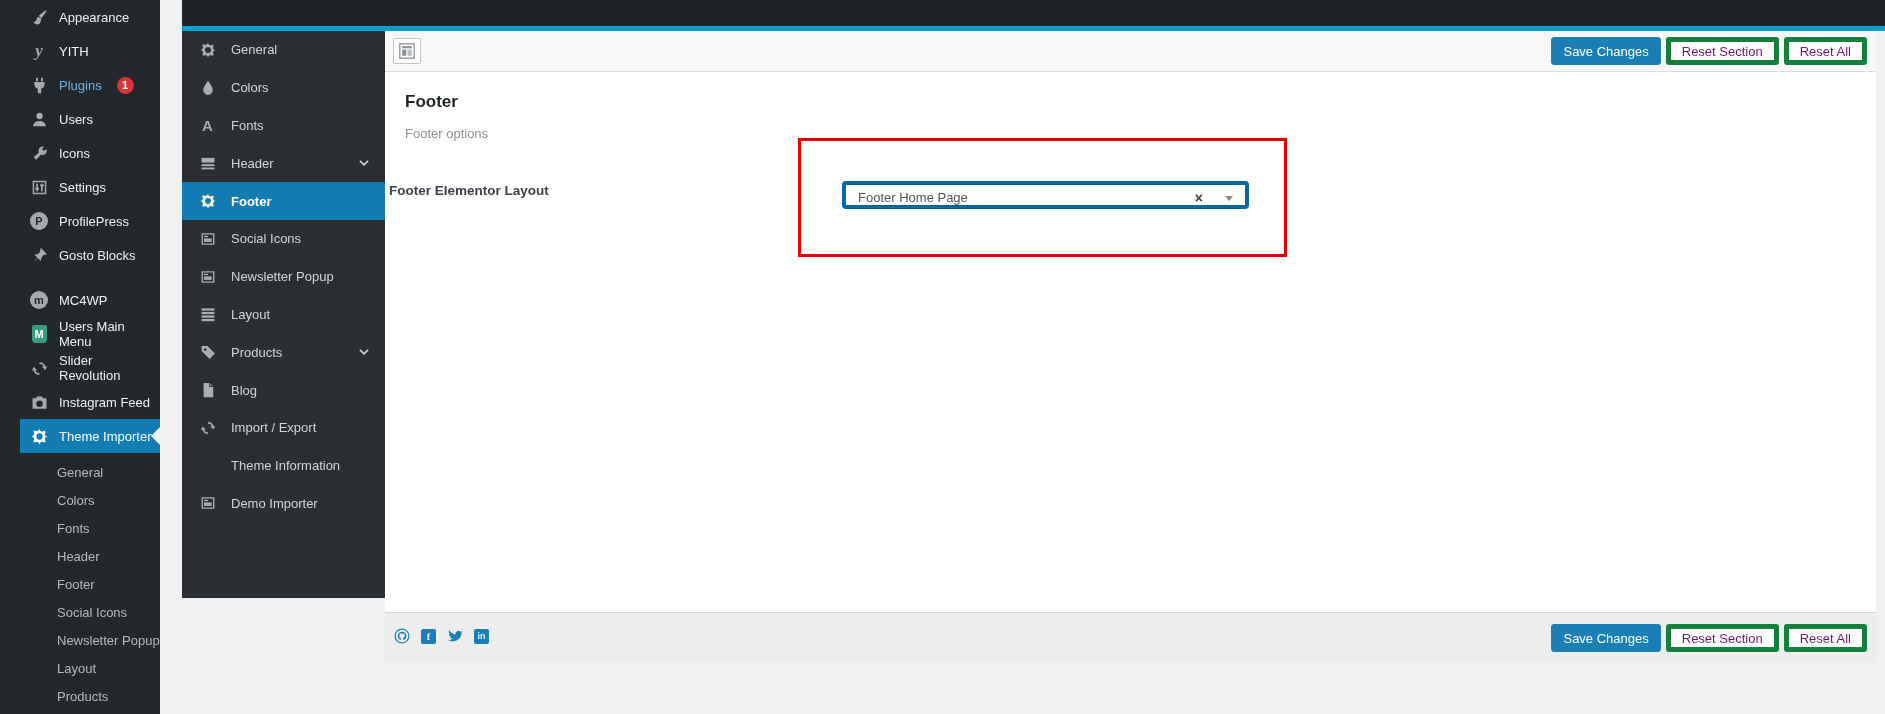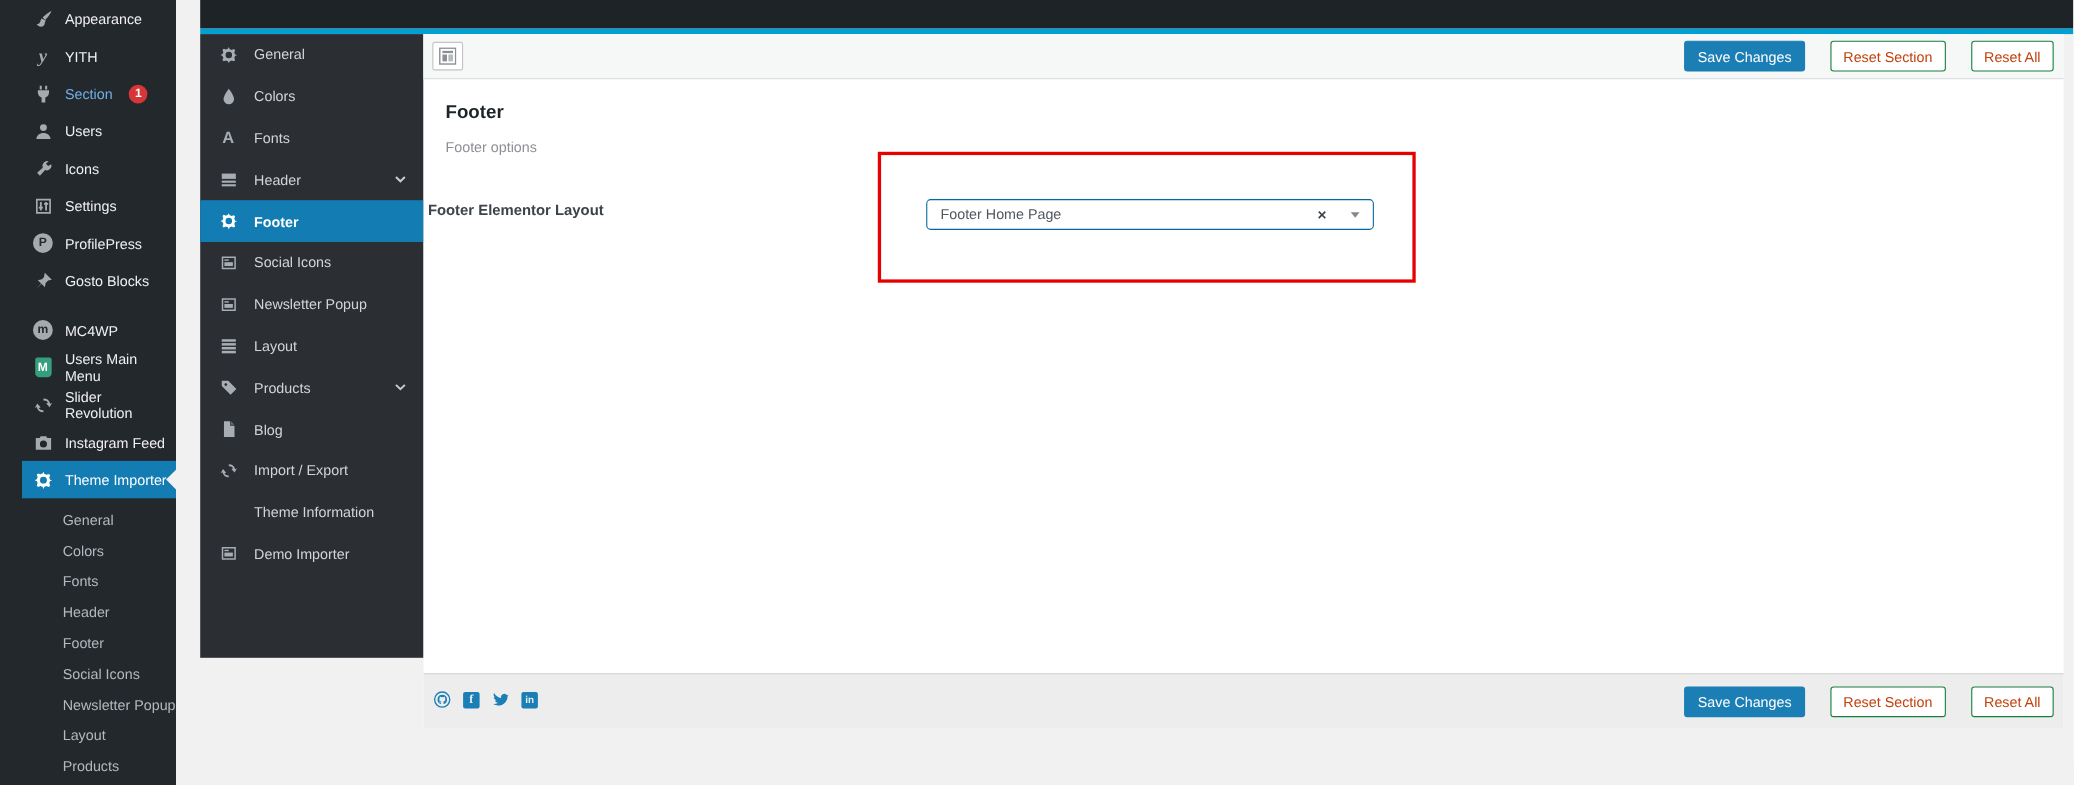--- a/index.html
+++ b/index.html
@@ -51,36 +51,36 @@
   .fontA { font-size:15px; font-weight:bold; color:#a8adb3; }
 
   
   #content { left:385px; top:31px; width:1491px; height:631px; background:#fff; }
   #content-header { position:absolute; left:0; top:0; right:0; height:41px; background:#f6f7f7;
                     border-bottom:1px solid #dcdcde; }
   .expand-btn { position:absolute; left:8px; top:7px; width:28px; height:26px; background:#fff;
                 border:1px solid #c3c4c7; border-radius:2px; display:flex; align-items:center;
                 justify-content:center; cursor:pointer; }
   .expand-btn svg { width:16px; height:16px; }
-  .btn-row { position:absolute; right:9px; display:flex; gap:23px; }
+  .btn-row { position:absolute; right:9px; display:flex; gap:5px; }
   .btn-row.top { top:6px; }
   .btn { height:28px; padding:0 11px; font-size:13px; border-radius:3px; display:inline-flex;
          align-items:center; cursor:pointer; font-family:"Liberation Sans", sans-serif; }
   .btn-primary { background:#1b7fb5; border:1px solid #1b7fb5; color:#fff; }
-  .btn-outline { background:#fff; border:1px solid #15803d; color:#c2410c; }
+  .btn-outline { background:#fff; border:5px solid #15803d; color:#701a75; }
 
   .page-title { position:absolute; left:20px; top:61px; font-size:17px; font-weight:bold; color:#1d2327; }
   .page-subtitle { position:absolute; left:20px; top:95px; font-size:13px; color:#8c8f94; }
   .field-label { position:absolute; left:4px; top:152px; font-size:13.5px; font-weight:bold; color:#3c434a;text-align:center; }
 
   .red-box { position:absolute; left:413px; top:107px; width:489px; height:119px;
              border:3px solid #e60000; pointer-events:none; }
 
   .select2 { position:absolute; left:457px; top:150px; width:407px; height:28px; background:#fff;
-             border:1px solid #0369a1; border-radius:4px; cursor:pointer; }
+             border:4px solid #0369a1; border-radius:4px; cursor:pointer; }
   .select2 .val { line-height:26px; padding-left:12px; font-size:13px; color:#50575e; }
   .select2 .clear { position:absolute; right:42px; top:0; line-height:26px; font-size:14px;
                     font-weight:bold; color:#3c434a; cursor:pointer; }
   .select2 .caret { position:absolute; right:12px; top:11px; width:0; height:0;
                     border-left:4.5px solid transparent; border-right:4.5px solid transparent;
                     border-top:5.5px solid #888; }
 
   #content-footer { position:absolute; left:0; bottom:0; right:0; height:50px; background:#ededed;
                     border-top:1px solid #d5d5d5; }
   .social-row { position:absolute; left:9px; top:15px; display:flex; gap:11px; align-items:center;
@@ -163,21 +163,21 @@
     <div class="wp-item">
       <span class="ic letter-ic yith">y</span>
       <span>YITH</span>
     </div>
     <div class="wp-item">
       <span class="ic">
           <svg viewBox="0 0 20 20">
             <use href="#i-plug"></use>
           </svg>
         </span>
-      <span class="plugins-label">Section</span>
+      <span class="plugins-label">Plugins</span>
       <span class="badge">1</span>
     </div>
     <div class="wp-item">
       <span class="ic">
           <svg viewBox="0 0 20 20">
             <use href="#i-user"></use>
           </svg>
         </span>
       <span>Users</span>
     </div>

